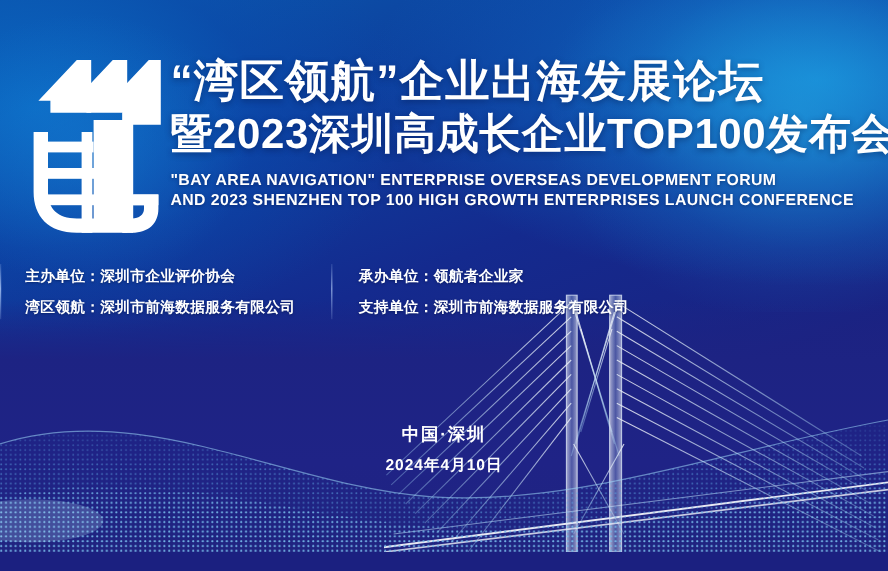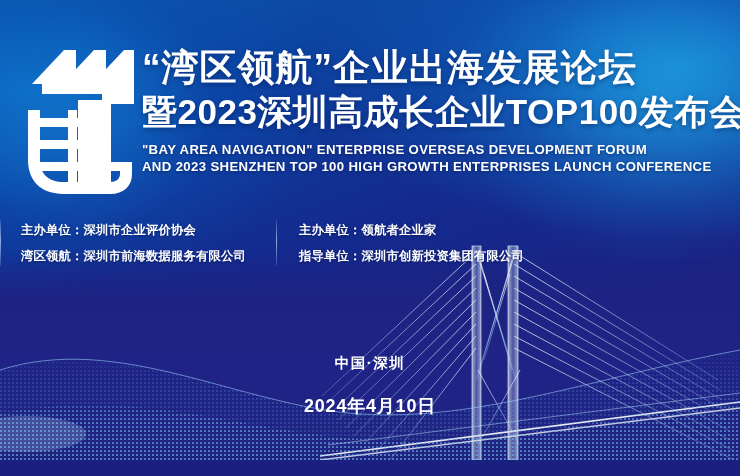--- a/index.html
+++ b/index.html
@@ -87,21 +87,21 @@
     width:1px; height:46px; flex:0 0 1px;
     background:linear-gradient(180deg, rgba(190,215,255,.15) 0%, rgba(190,215,255,.75) 45%, rgba(190,215,255,.15) 100%);
   }
 
   
   .venue {
     position:absolute; left:0; top:352px; width:740px;
     text-align:center; color:#ffffff;
   }
   .venue-city { font-size:14.5px; font-weight:700; letter-spacing:1.5px; line-height:22px; }
-  .venue-date { font-size:18px; font-weight:700; letter-spacing:.8px; line-height:24px; margin-top:20px; }
+  .venue-date { font-size:13px; font-weight:700; letter-spacing:.8px; line-height:24px; margin-top:2px; }
 </style>
 </head>
 <body>
 
 <div class="poster">
 
   <div class="bg-top"></div>
   <div class="bg-bottom"></div>
   <div class="glow-r"></div>
   <div class="glow-l"></div>
@@ -220,22 +220,22 @@
   </div>
 
   <div class="orgs">
     <div class="divider"></div>
     <div class="org-col c2">
       <div class="org-line">主办单位：深圳市企业评价协会</div>
       <div class="org-line">湾区领航：深圳市前海数据服务有限公司</div>
     </div>
     <div class="divider"></div>
     <div class="org-col c3">
-      <div class="org-line">主办单位：领航者企业家</div>
-      <div class="org-line">指导单位：深圳市创新投资集团有限公司</div>
+      <div class="org-line">承办单位：领航者企业家</div>
+      <div class="org-line">支持单位：深圳市前海数据服务有限公司</div>
     </div>
   </div>
 
   <div class="venue">
     <div class="venue-city">中国·深圳</div>
     <div class="venue-date">2024年4月10日</div>
   </div>
 
 </div>
 

